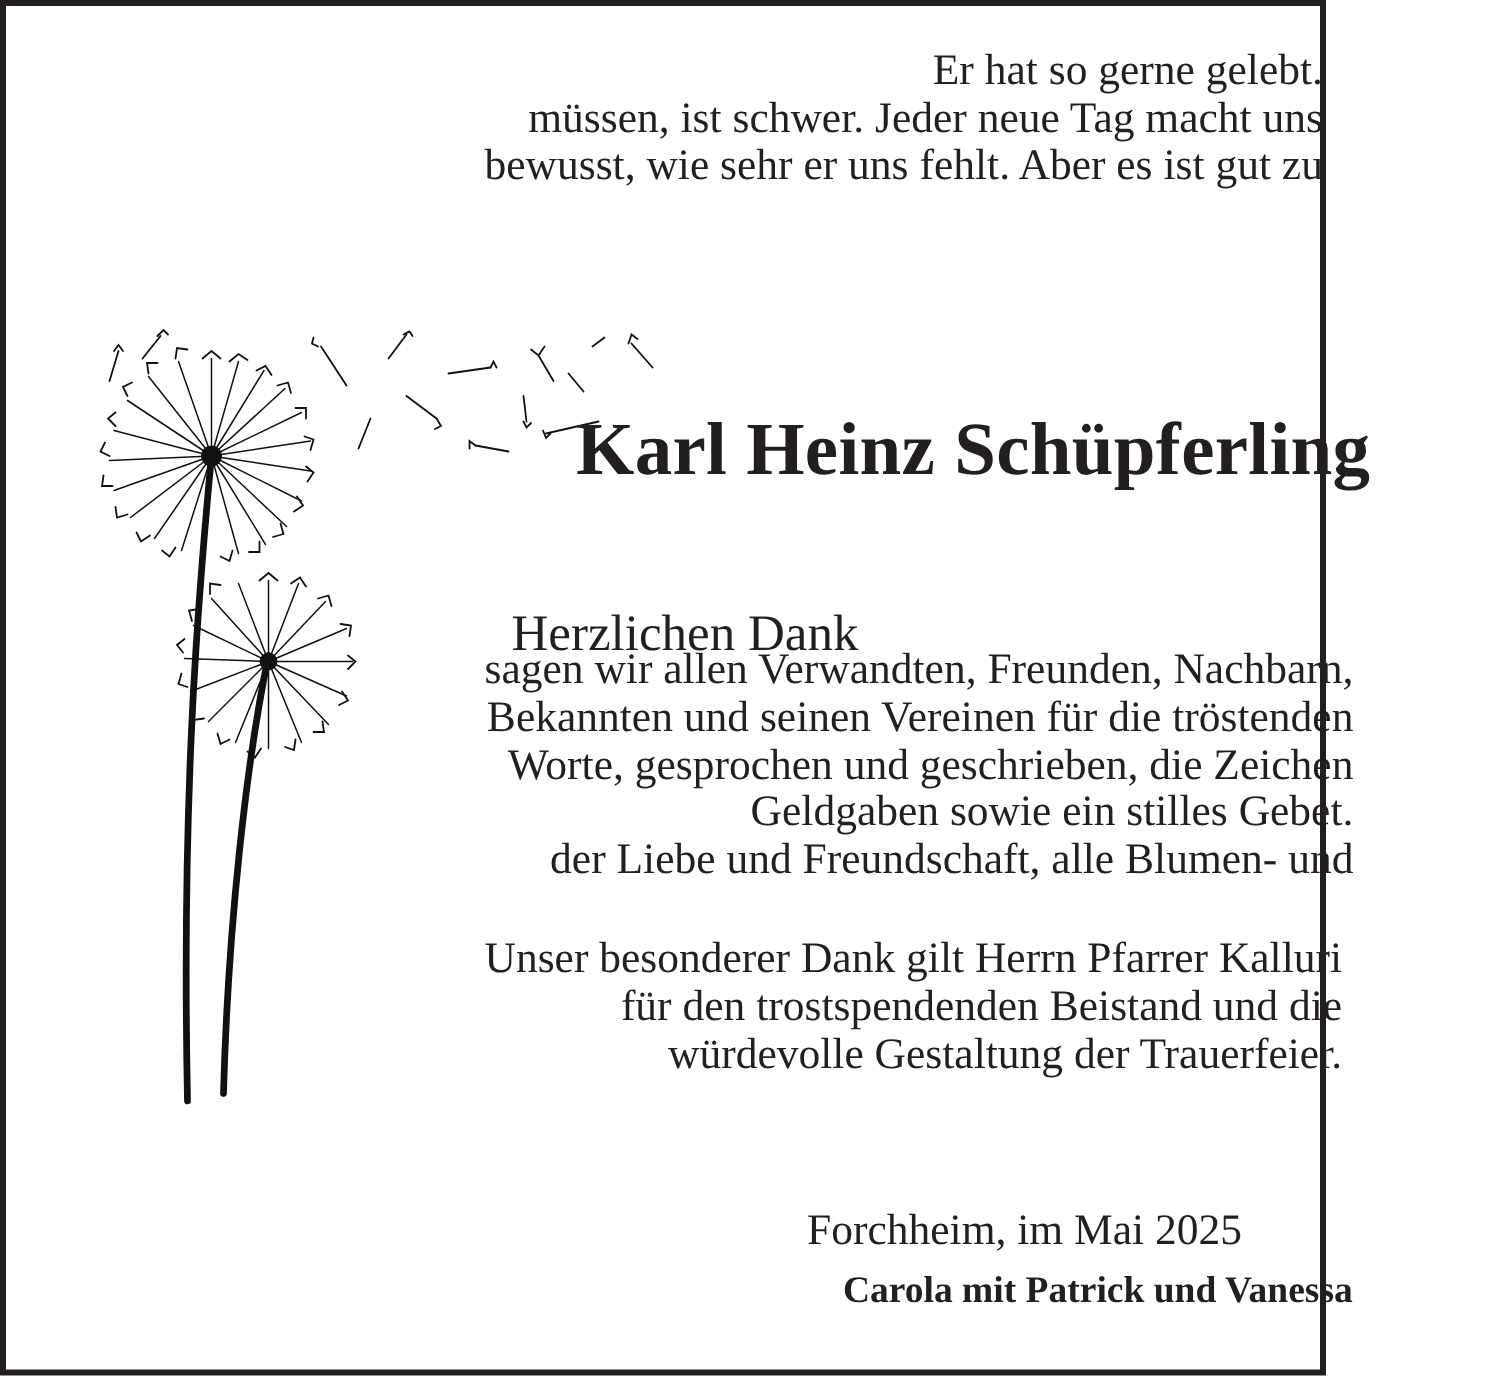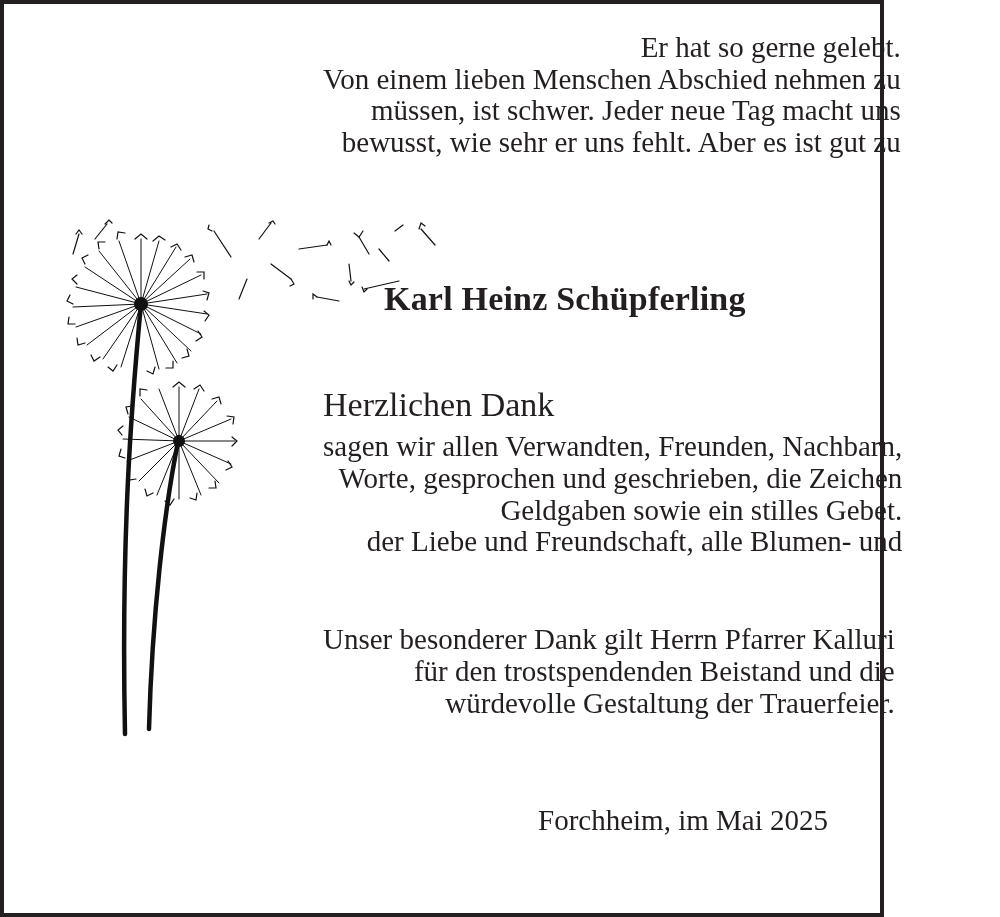--- a/index.html
+++ b/index.html
@@ -14,27 +14,27 @@
     }
     .serif { font-family: "Liberation Serif", "DejaVu Serif", serif; color: #231f20; }
     .intro {
       position: absolute; left: 319px; top: 28px;
       font-size: 29px; line-height: 31.5px;
       margin: 0;
     }
     .intro span { display: block; white-space: nowrap; }
     .name {
       position: absolute; left: 380px; top: 270px;
-      font-size: 34px; font-weight: bold; line-height: 50px;
+      font-size: 50px; font-weight: bold; line-height: 50px;
       white-space: nowrap; margin: 0;
       letter-spacing: 0.2px;
     }
     .thanks-heading {
       position: absolute; left: 319px; top: 381px;
-      font-size: 34px; line-height: 40px; margin: 0; white-space: nowrap;
+      font-size: 34px; line-height: 40px; margin: 18px; white-space: nowrap;
     }
     .thanks-body {
       position: absolute; left: 319px; top: 427px;
       font-size: 29px; line-height: 31.8px; margin: 0; font-family: Liberation Serif, serif;
     }
     .thanks-body span, .special span { display: block; white-space: nowrap; }
     .special {
       position: absolute; left: 319px; top: 620px;
       font-size: 29px; line-height: 31.8px; margin: 0;
     }
@@ -170,38 +170,39 @@
         <line x1="362" y1="20" x2="376" y2="36"></line>
           <path d="M360 20 l2 -6 l4 3"></path>
         <line x1="305" y1="80" x2="340" y2="72"></line>
           <path d="M303 78 l2 5 l3 -3"></path>
       </g>
     </g>
   </svg>
 
   <div class="intro serif">
     <span>Er hat so gerne gelebt.</span>
-    <span>Von einem lieben Menschen Abschied nehmen zu</span>
     <span>müssen, ist schwer. Jeder neue Tag macht uns</span>
     <span>bewusst, wie sehr er uns fehlt. Aber es ist gut zu</span>
   </div>
 
   <h1 class="name serif">Karl Heinz Schüpferling</h1>
 
   <h2 class="thanks-heading serif" style="font-weight:normal">Herzlichen Dank</h2>
 
   <div class="thanks-body serif">
     <span>sagen wir allen Verwandten, Freunden, Nachbarn,</span>
+    <span>Bekannten und seinen Vereinen für die tröstenden</span>
     <span>Worte, gesprochen und geschrieben, die Zeichen</span>
     <span>Geldgaben sowie ein stilles Gebet.</span>
     <span>der Liebe und Freundschaft, alle Blumen- und</span>
   </div>
 
   <div class="special serif">
     <span>Unser besonderer Dank gilt Herrn Pfarrer Kalluri</span>
     <span>für den trostspendenden Beistand und die</span>
     <span>würdevolle Gestaltung der Trauerfeier.</span>
   </div>
 
   <p class="place-date serif">Forchheim, im Mai 2025</p>
 
+  <p class="signature serif">Carola mit Patrick und Vanessa</p>
 
 </div>
 
 </body></html>

